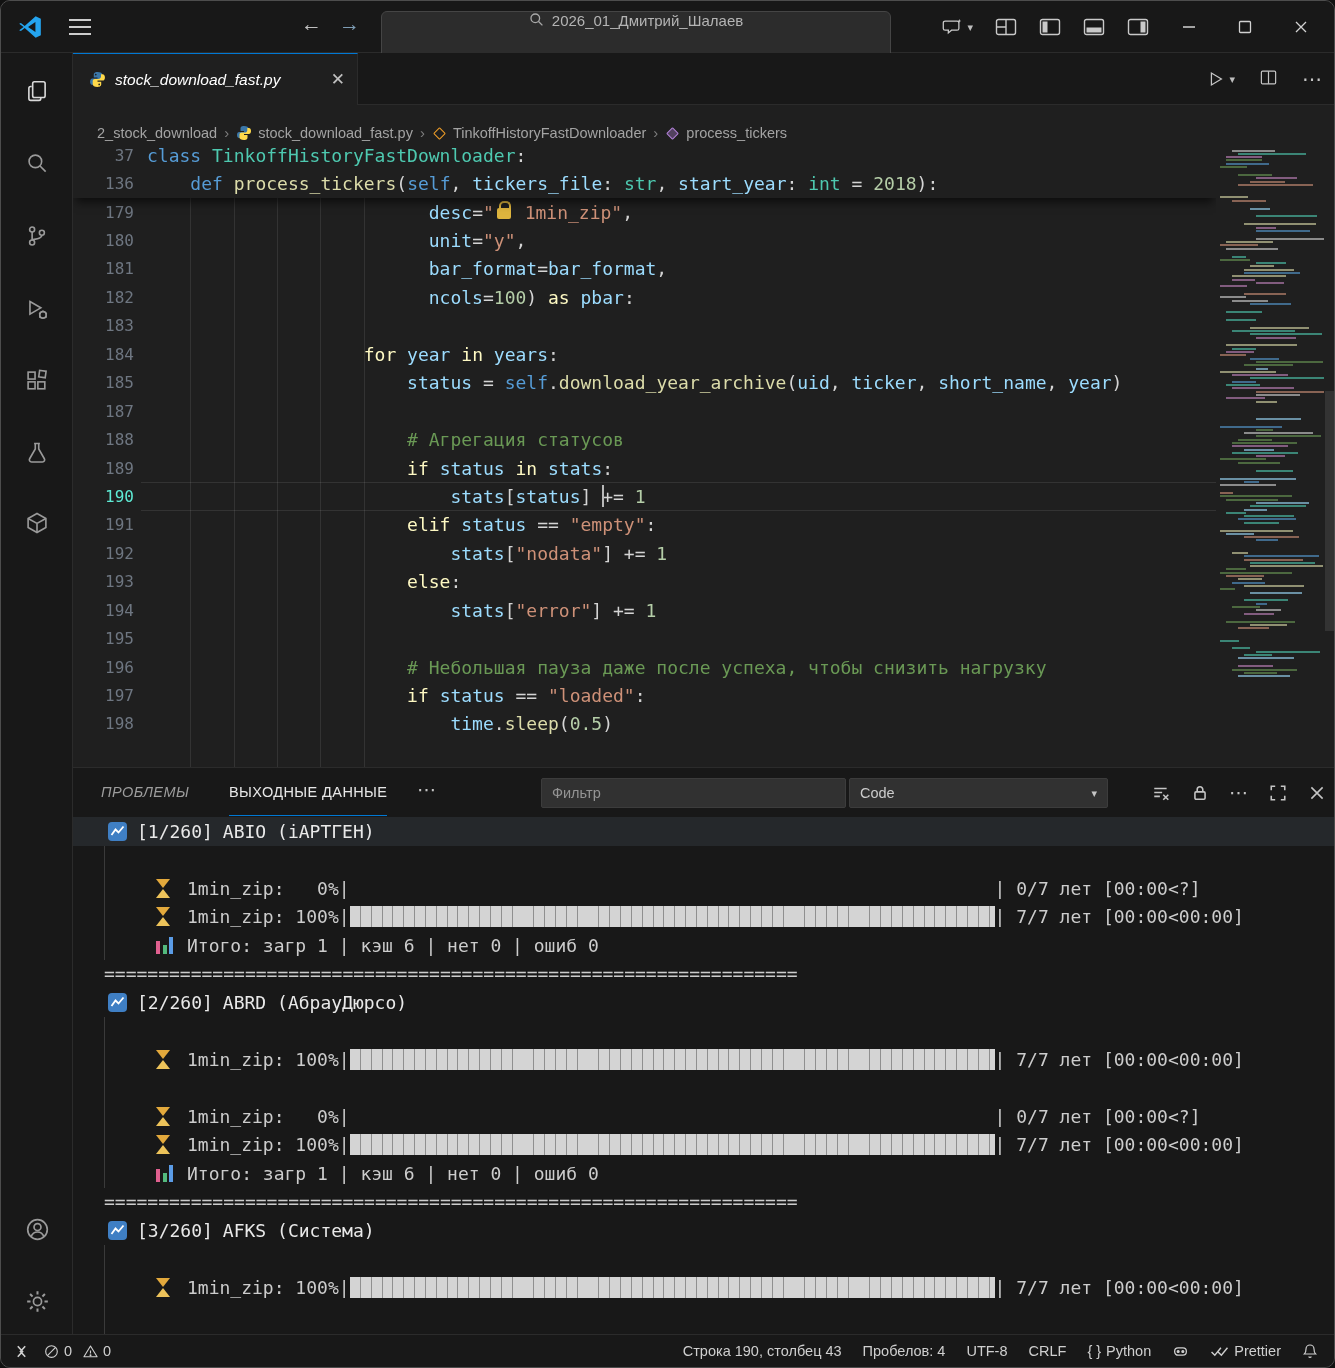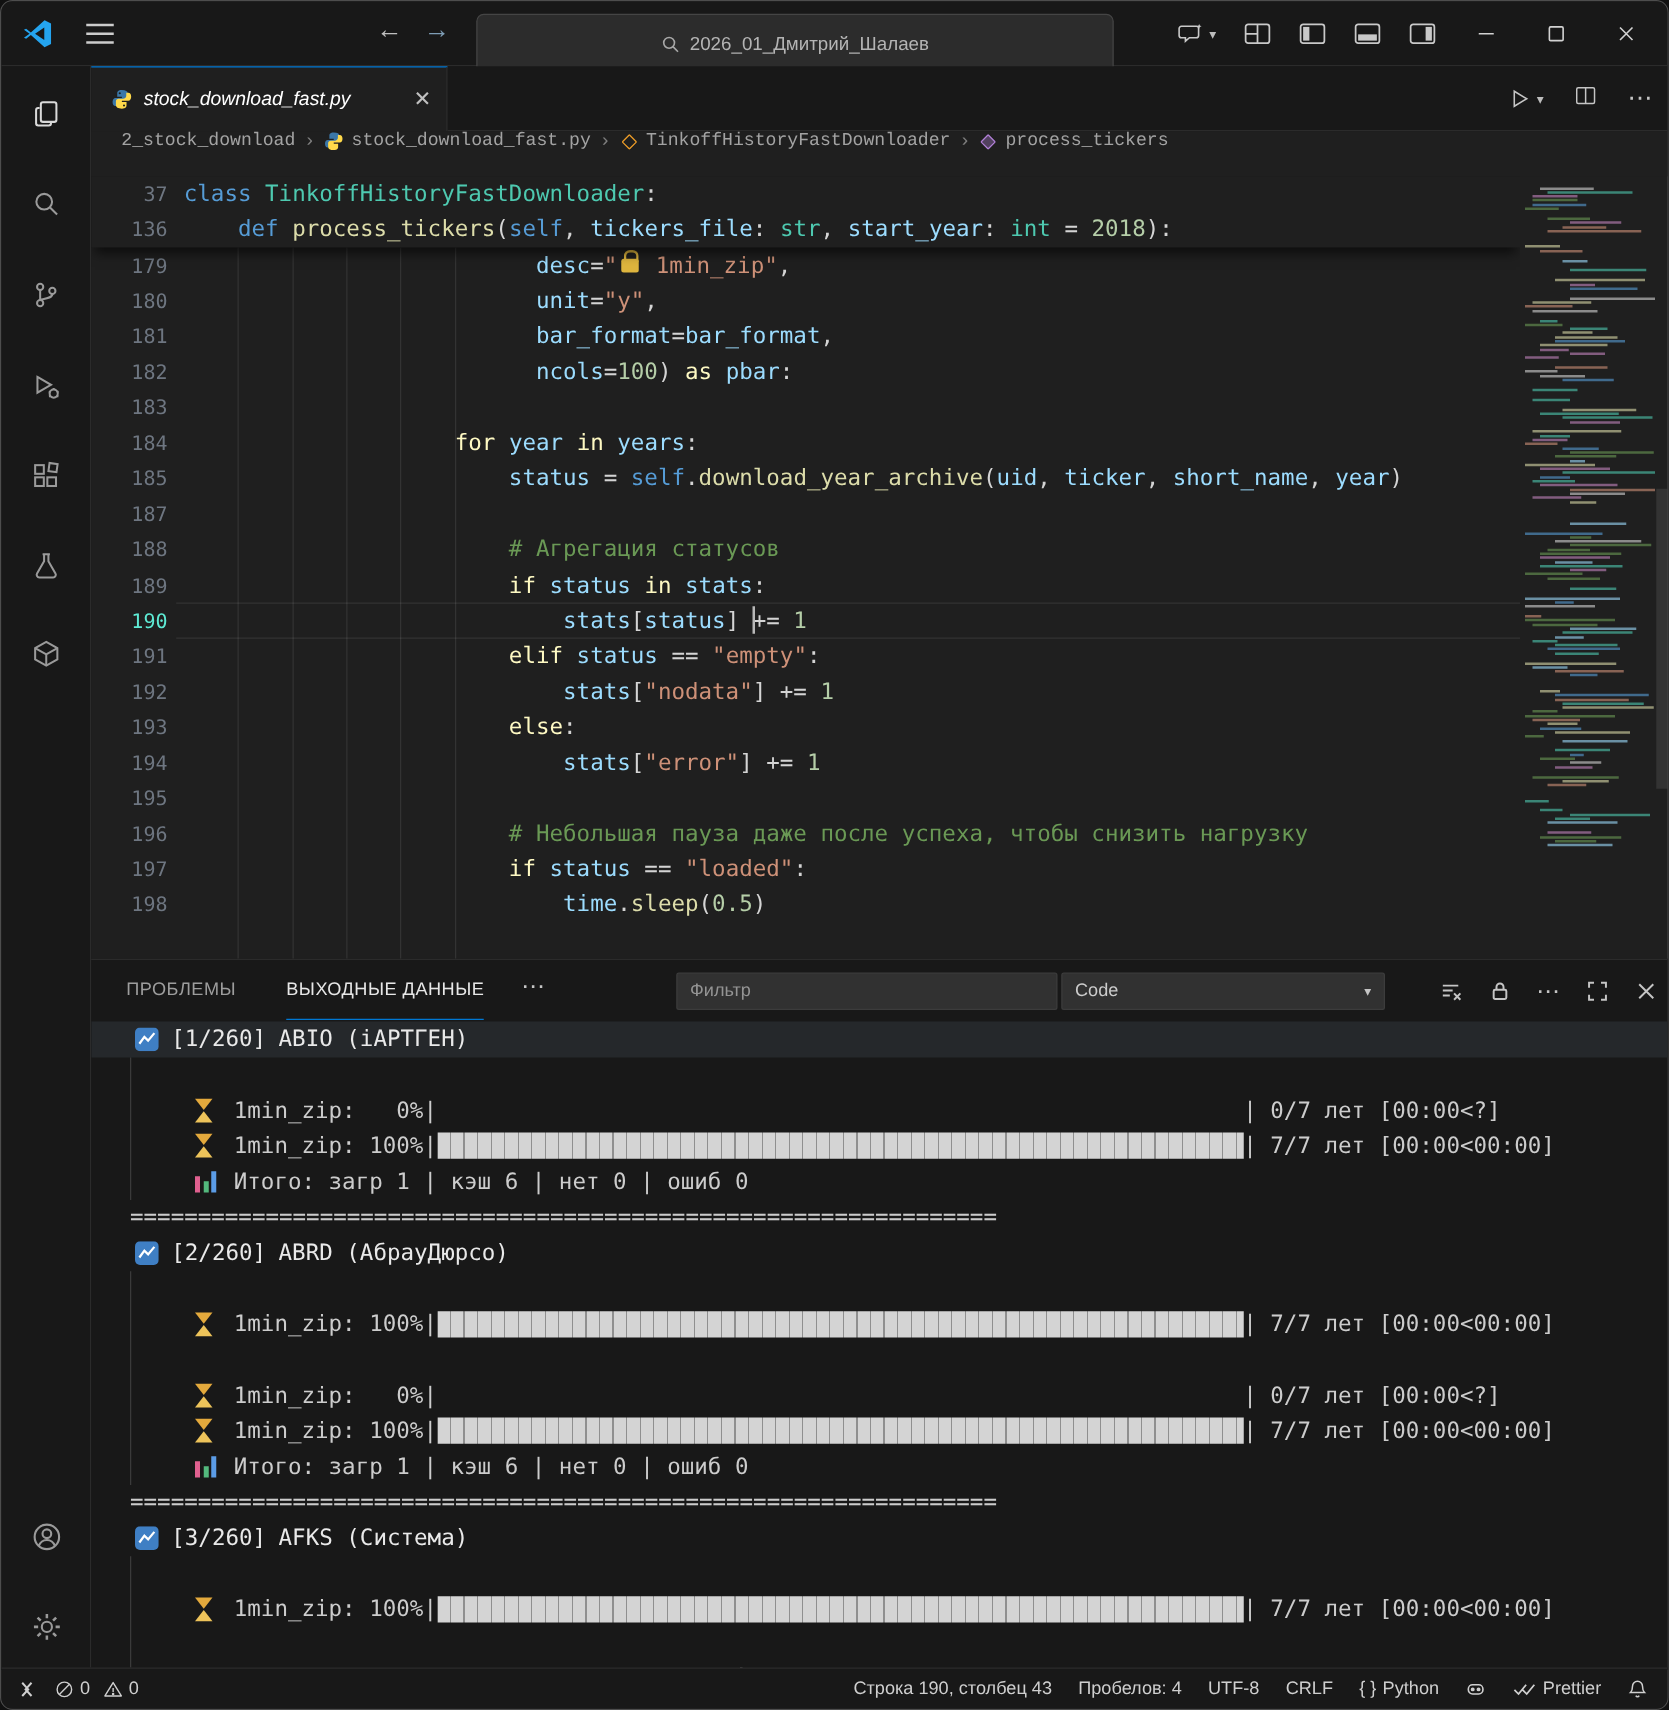--- a/index.html
+++ b/index.html
@@ -12,21 +12,21 @@
   
   #titlebar{position:absolute;left:0;top:0;width:100%;height:52px;background:#181818;
             border-bottom:1px solid #2b2b2b;}
   .tb-logo{position:absolute;left:16px;top:13px;width:26px;height:26px;}
   .tb-menu{position:absolute;left:66px;top:14px;width:26px;height:24px;display:flex;flex-direction:column;justify-content:space-between;padding:4px 2px;}
   .tb-menu i{display:block;height:1.6px;background:#cccccc;}
   .tb-arrow{position:absolute;top:11px;font-size:21px;color:#bfbfbf;cursor:default;}
   #tb-back{left:300px;}
   #tb-fwd{left:338px;color:#7e9db5;}
   .tb-search{position:absolute;left:380px;top:10px;width:510px;height:48px;background:#2c2c2c;
-             border:1px solid #454545;border-radius:6px;display:flex;align-items:center;justify-content:center;
+             border:1px solid #454545;border-radius:6px;display:flex;justify-content:center;
              gap:8px;color:#b4b4b4;font-size:15px;}
   .tb-right{position:absolute;right:185px;top:0;height:52px;display:flex;align-items:center;gap:22px;}
   .tb-right svg, .tb-win svg{display:block;}
   .tb-chev{color:#bdbdbd;font-size:11px;margin-left:-14px;}
   .tb-win{position:absolute;right:0;top:0;height:52px;display:flex;}
   .tb-winbtn{width:46px;height:52px;display:flex;align-items:center;justify-content:center;margin-right:10px;}
 
   
   #activitybar{position:absolute;left:0;top:52px;width:72px;height:1283px;background:#181818;
                border-right:1px solid #2b2b2b;}
@@ -38,21 +38,21 @@
   #tabbar{position:absolute;left:72px;top:52px;width:1263px;height:52px;background:#181818;}
   #tabbar-hairline{position:absolute;left:285px;right:0;bottom:0;height:1px;background:#2b2b2b;}
   .tab{position:absolute;left:0;top:0;width:285px;height:52px;background:#1f1f1f;border-top:1px solid #0078d4;
        border-right:1px solid #2b2b2b;display:flex;align-items:center;padding:0 12px 0 16px;gap:9px;}
   .tab-label{font-style:italic;font-size:15.5px;color:#ffffff;white-space:nowrap;}
   .tab-close{margin-left:auto;color:#c0c0c0;font-size:17px;line-height:1;}
   .tab-actions{position:absolute;right:14px;top:0;height:52px;display:flex;align-items:center;gap:24px;color:#c5c5c5;}
 
   
   #breadcrumb-bar{position:absolute;left:72px;top:104px;width:1263px;height:36px;background:#1f1f1f;}
-  #breadcrumbs{display:flex;align-items:flex-start;height:100%;padding-left:24px;gap:7px;font-size:14.5px;color:#a3a3a3;font-family:Liberation Mono, monospace;}
+  #breadcrumbs{display:flex;align-items:flex-end;height:100%;padding-left:24px;gap:7px;font-size:14.5px;color:#a3a3a3;}
   .bc-item{display:flex;align-items:center;gap:6px;white-space:nowrap;}
   .bc-sep{color:#7e7e7e;font-size:15px;}
   .sym-class{display:inline-block;width:9px;height:9px;border:1.7px solid #ee9d28;transform:rotate(45deg);border-radius:1px;margin:0 3px;}
   .sym-method{display:inline-block;width:9px;height:9px;border:1.7px solid #b180d7;background:rgba(177,128,215,.35);transform:rotate(45deg);border-radius:1px;margin:0 3px;}
 
   
   #codewrap{position:absolute;left:72px;top:140px;width:1143px;height:626px;overflow:hidden;background:#1f1f1f;}
   .iguide{position:absolute;top:57px;height:569px;width:1px;background:#333333;z-index:1;}
   #code-lines{position:absolute;left:0;top:56.9px;width:100%;z-index:2;}
   .cl{height:28.45px;display:flex;align-items:center;position:relative;}
@@ -75,21 +75,21 @@
   #minimap{position:absolute;left:1215px;top:140px;width:108px;height:626px;background:#1f1f1f;overflow:hidden;padding-top:4px;}
   .mm-line{height:2px;margin-bottom:1.3px;opacity:.6;}
   #ed-scrollbar{position:absolute;left:1323px;top:140px;width:12px;height:626px;}
   #ed-thumb{position:absolute;left:1px;top:250px;width:10px;height:240px;background:rgba(121,121,121,.22);}
 
   
   #panel{position:absolute;left:72px;top:766px;width:1263px;height:569px;background:#181818;border-top:1px solid #2b2b2b;}
   #panel-header{position:relative;height:49px;}
   .p-tab{position:absolute;top:0;height:48px;line-height:48px;font-size:14.5px;letter-spacing:.4px;color:#9d9d9d;}
   .p-tab.active{color:#e7e7e7;border-bottom:1px solid #0078d4;}
-  #p-tab-problems{left:28px;}
+  #p-tab-problems{left:28px;font-style:italic;}
   #p-tab-output{left:156px;}
   #p-tab-more{position:absolute;left:344px;top:0;height:48px;line-height:44px;color:#c5c5c5;font-size:19px;}
   #p-filter{position:absolute;left:468px;top:10px;width:305px;height:30px;background:#313131;border:1px solid #3c3c3c;
             border-radius:2px;color:#cccccc;font-size:14.5px;padding:0 10px;outline:none;font-family:"Liberation Sans",sans-serif;}
   #p-filter::placeholder{color:#949494;}
   #p-channel{position:absolute;left:776px;top:10px;width:259px;height:30px;background:#313131;border:1px solid #3c3c3c;
              border-radius:2px;color:#cccccc;font-size:14.5px;display:flex;align-items:center;padding:0 10px;justify-content:space-between;}
   .p-actions{position:absolute;right:0;top:0;height:49px;display:flex;align-items:center;}
   .p-act{width:39px;height:30px;display:flex;align-items:center;justify-content:center;}
   .p-act svg{stroke:#c5c5c5;fill:none;stroke-width:1.4;}

